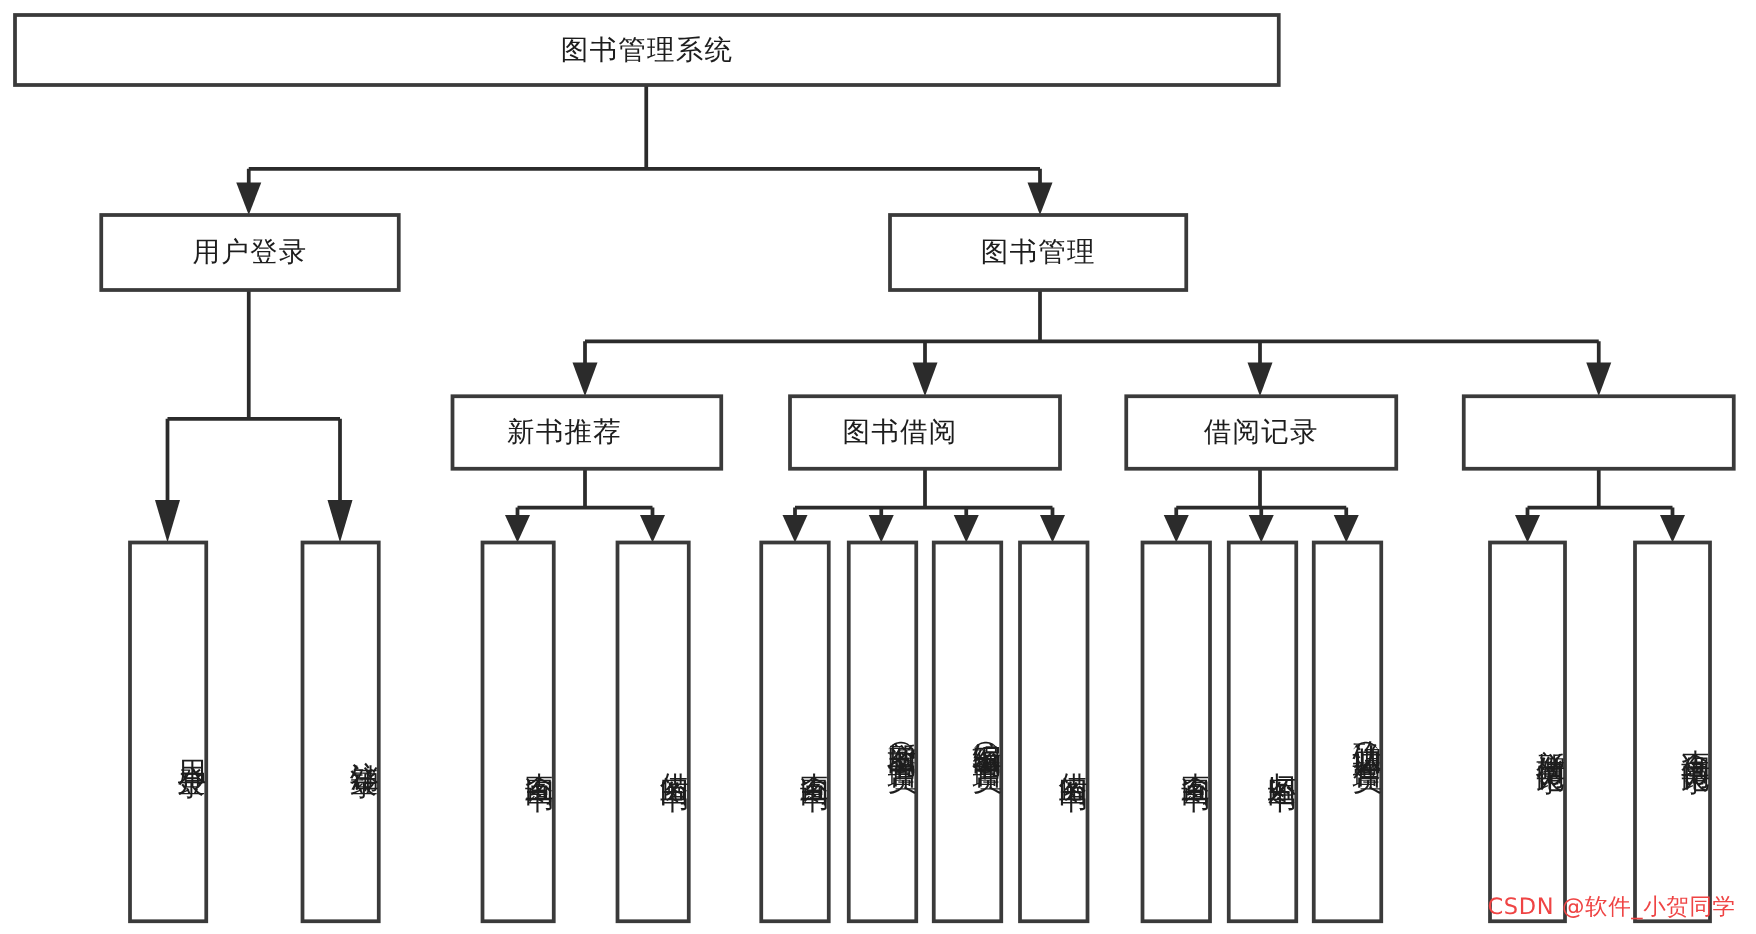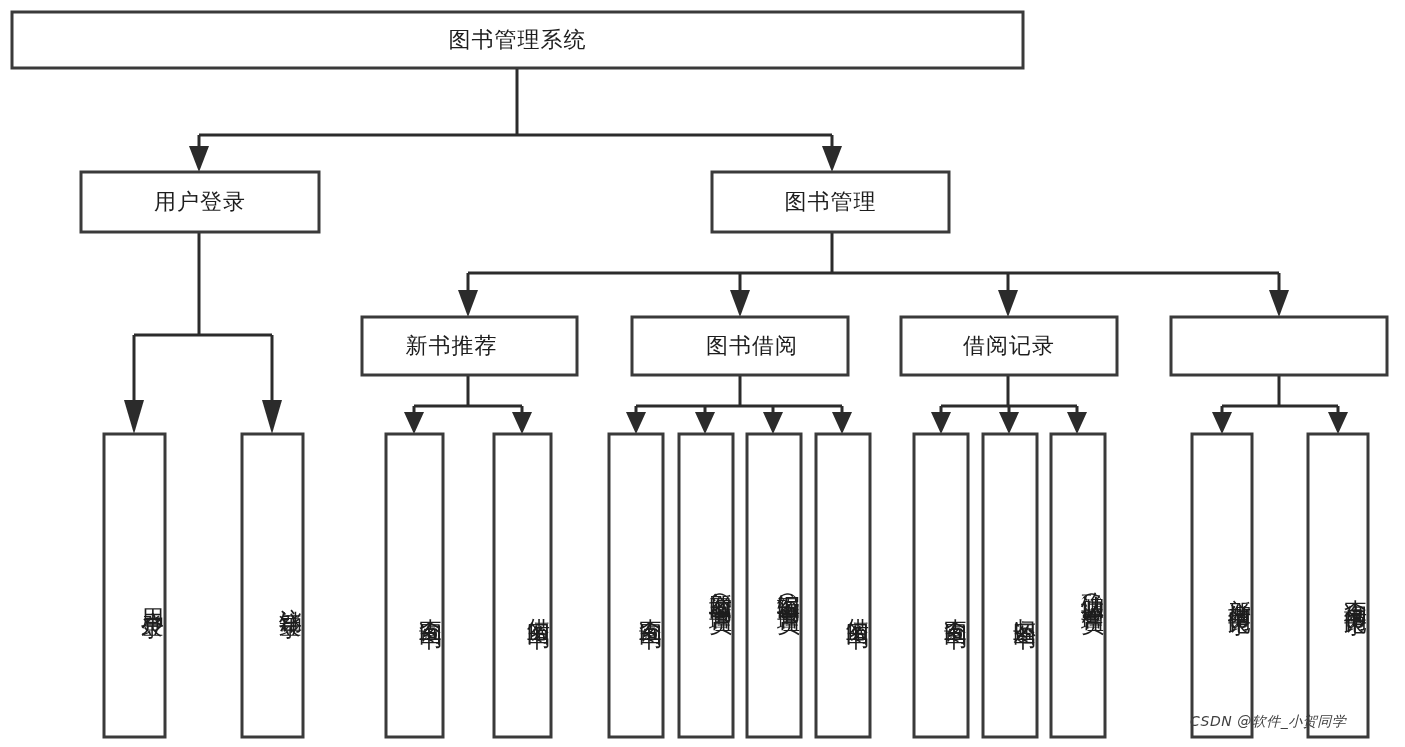--- a/index.html
+++ b/index.html
@@ -44,26 +44,25 @@
   }
   .arrowhead {
     fill: #2b2b2b;
     stroke: none;
   }
   .watermark {
     position: absolute;
     left: 1190px;
     top: 713px;
     font-family: "DejaVu Sans", "Liberation Sans", sans-serif;
-    font-size: 14px;
-    color: #404040;
+    font-size: 18px;
+    color: #ef4444;
     white-space: nowrap;
     letter-spacing: 0.5px;
     user-select: none;
-    font-style: italic;
   }
   .vtext {
     position: absolute;
     writing-mode: vertical-rl;
     text-orientation: upright;
     font-family: "DejaVu Sans", "Liberation Sans", sans-serif;
     font-size: 23px;
     line-height: 1.08;
     color: #1d1d1d;
     letter-spacing: 3px;
@@ -183,21 +182,21 @@
       <rect class="nodebox-leaf" x="1308" y="434" width="60" height="303"></rect>
     </g>
   </svg>
 
   <div class="htext" style="left:12px; top:12px; width:1011px; height:56px;">图书管理系统</div>
 
   <div class="htext" style="left:81px; top:172px; width:238px; height:60px;">用户登录</div>
   <div class="htext" style="left:712px; top:172px; width:237px; height:60px;">图书管理</div>
 
   <div class="htext" style="left:344px; top:317px; width:215px; height:58px;">新书推荐</div>
-  <div class="htext" style="left:644px; top:317px; width:216px; height:58px;border-radius:22px;">图书借阅</div>
+  <div class="htext" style="left:612px; top:317px; width:216px; height:58px;border-radius:22px;">图书借阅</div>
   <div class="htext" style="left:901px; top:317px; width:216px; height:58px;">借阅记录</div>
 
   <div class="vtext" style="left:104px; top:496px; width:61px; height:200px;">用户登录</div>
   <div class="vtext" style="left:242px; top:496px; width:61px; height:200px;">注销登录</div>
 
   <div class="vtext" style="left:386px; top:506px; width:57px; height:200px;">查询图书</div>
   <div class="vtext" style="left:494px; top:506px; width:57px; height:200px;">借阅图书</div>
 
   <div class="vtext" style="left:609px; top:506px; width:54px; height:200px;">查询图书</div>
   <div class="vtext" style="left:679px; top:442px; width:54px; height:290px;">新增图书（管理员）</div>

